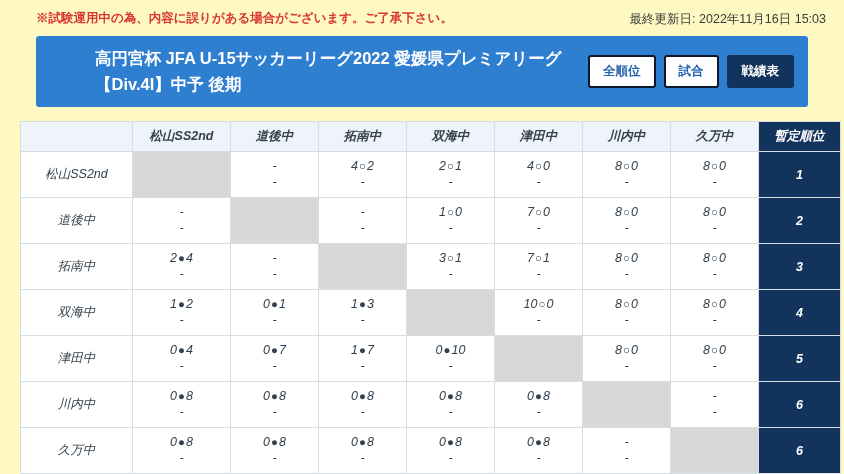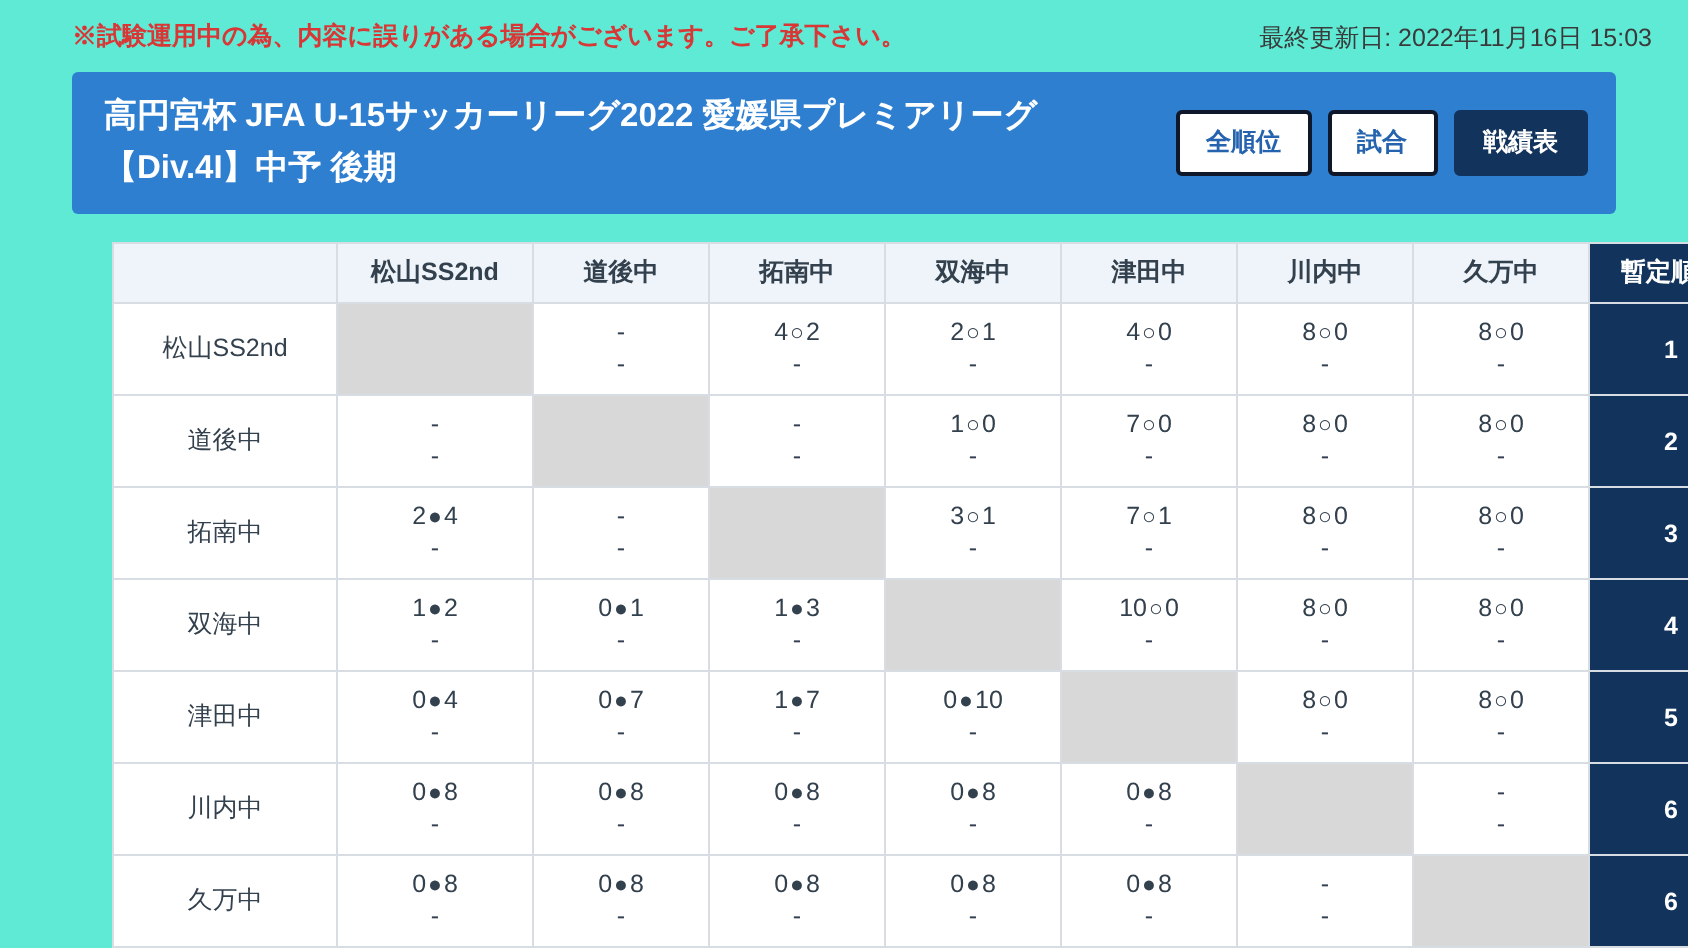--- a/index.html
+++ b/index.html
@@ -9,21 +9,21 @@
     width: 844px;
     height: 474px;
     background: #ffffff;
     font-family: "Liberation Sans", sans-serif;
     overflow: hidden;
   }
   .page {
     position: relative;
     width: 844px;
     height: 474px;
-    background: #5eead4;
+    background: #fef9c3;
   }
   
   .notice-row {
     display: flex;
     align-items: flex-start;
     justify-content: space-between;
     padding: 10px 18px 6px 36px;
   }
   .notice-text {
     color: #d93636;
@@ -48,20 +48,21 @@
     justify-content: space-between;
     padding: 10px 14px 10px 16px;
     min-height: 60px;
   }
   .header-title {
     color: #ffffff;
     font-size: 16.5px;
     font-weight: bold;
     line-height: 1.55;
     max-width: 500px;
+    margin-left: 43px;
   }
   .header-buttons {
     display: flex;
     gap: 8px;
     align-items: center;
     flex-shrink: 0;
   }
   .hbtn {
     background: #ffffff;
     color: #2563ae;
@@ -74,21 +75,22 @@
     font-family: "Liberation Sans", sans-serif;
     white-space: nowrap;
   }
   .hbtn.active {
     background: #11335c;
     color: #ffffff;
     border-color: #11335c;
   }
   
   .table-wrap {
-    margin: 14px 36px 0 56px;
+    margin: 14px 36px 0 20px;
+    font-style: italic;
   }
   table.standings {
     border-collapse: collapse;
     width: 772px;
     table-layout: fixed;
     background: #ffffff;
   }
   table.standings th, table.standings td {
     border: 1px solid #d7dde3;
     text-align: center;

